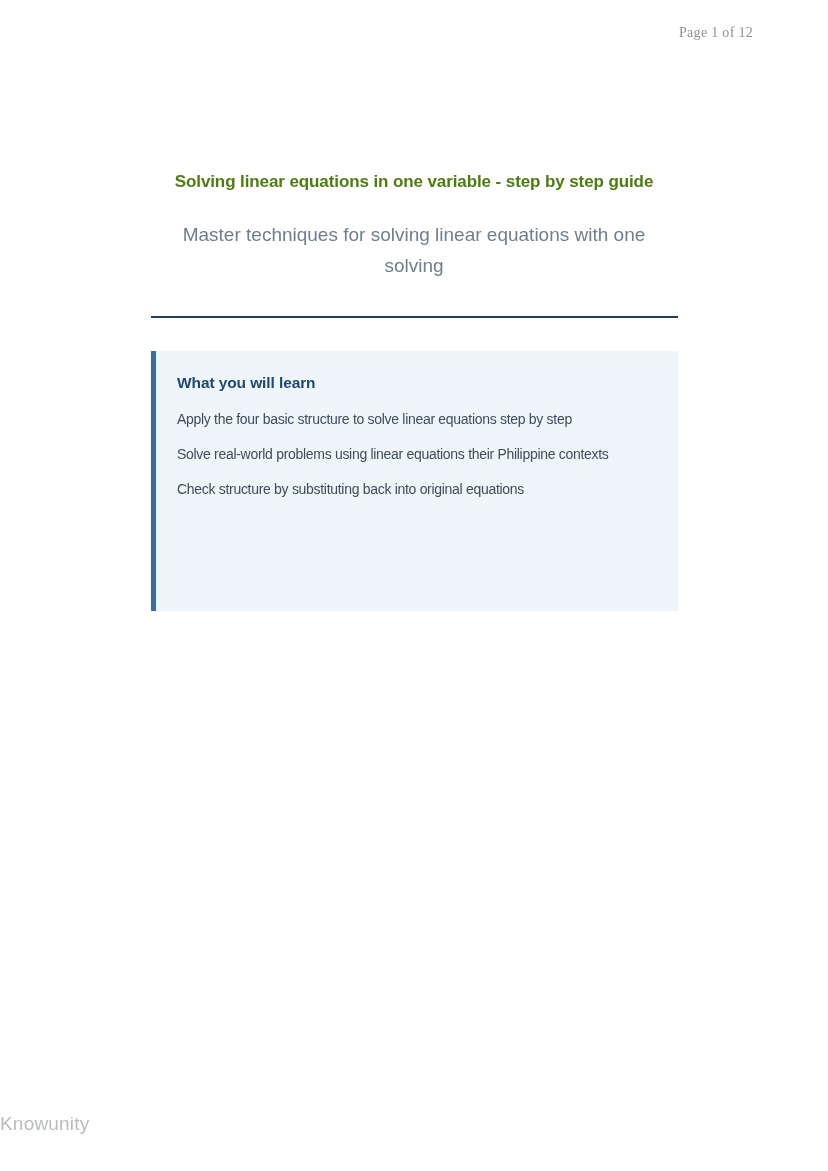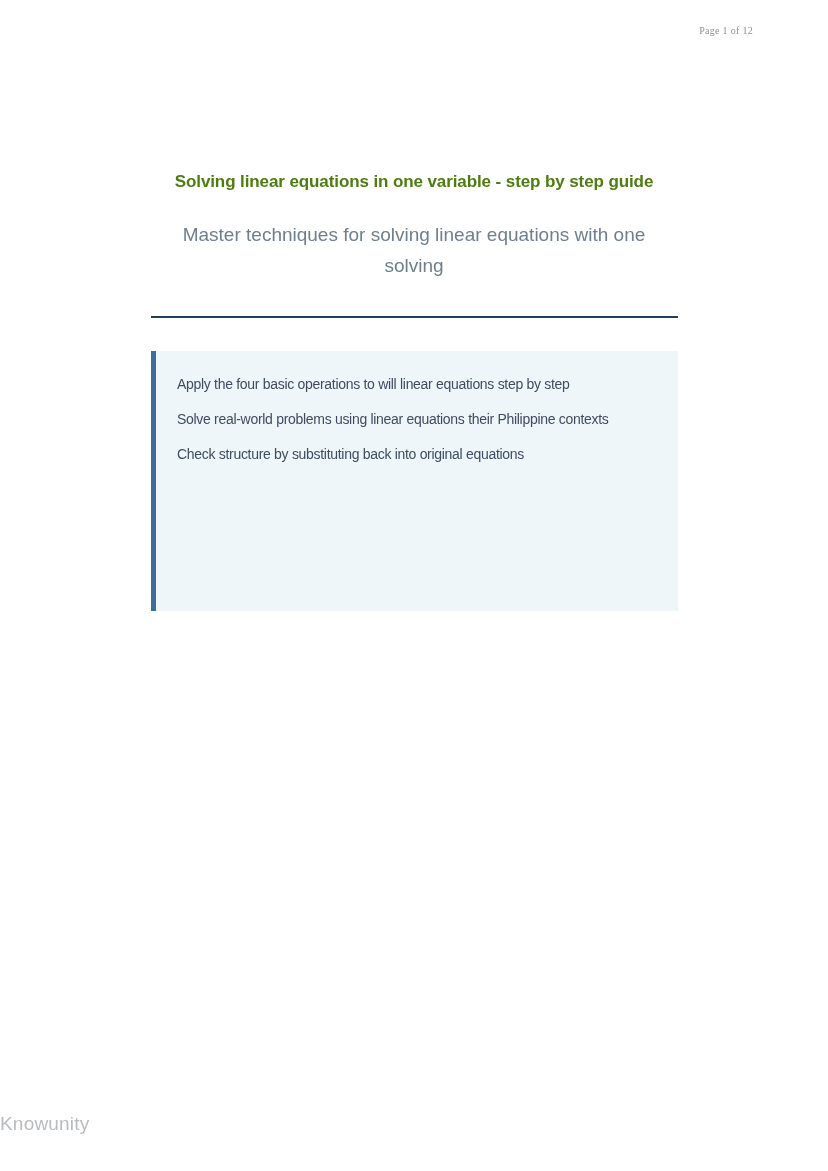--- a/index.html
+++ b/index.html
@@ -13,21 +13,21 @@
     background: #ffffff;
     overflow: hidden;
     margin: 0 auto;
   }
 
   .page-number {
     position: absolute;
     top: 25px;
     right: 75px;
     font-family: "Liberation Serif", serif;
-    font-size: 10px;
+    font-size: 14px;
     color: #8d9093;
     letter-spacing: 0.3px;
   }
 
   .doc-title {
     position: absolute;
     top: 172px;
     left: 0;
     width: 100%;
     text-align: center;
@@ -123,22 +123,23 @@
 
   <h1 class="doc-title">Solving linear equations in one variable - step by step guide</h1>
 
   <p class="doc-subtitle">Master techniques for solving linear equations with one solving</p>
 
   <div class="divider"></div>
 
   <section class="learn-box">
     <div class="accent-bar"></div>
     <div class="learn-content">
+      <h2 class="learn-heading">What you will learn</h2>
       <ul class="learn-list">
-        <li>Apply the four basic operations to will linear equations step by step</li>
+        <li>Apply the four basic structure to solve linear equations step by step</li>
         <li>Solve real-world problems using linear equations their Philippine contexts</li>
         <li>Check structure by substituting back into original equations</li>
       </ul>
     </div>
   </section>
 
   <div class="footer-logo">Knowunity</div>
 
 </div>
 

